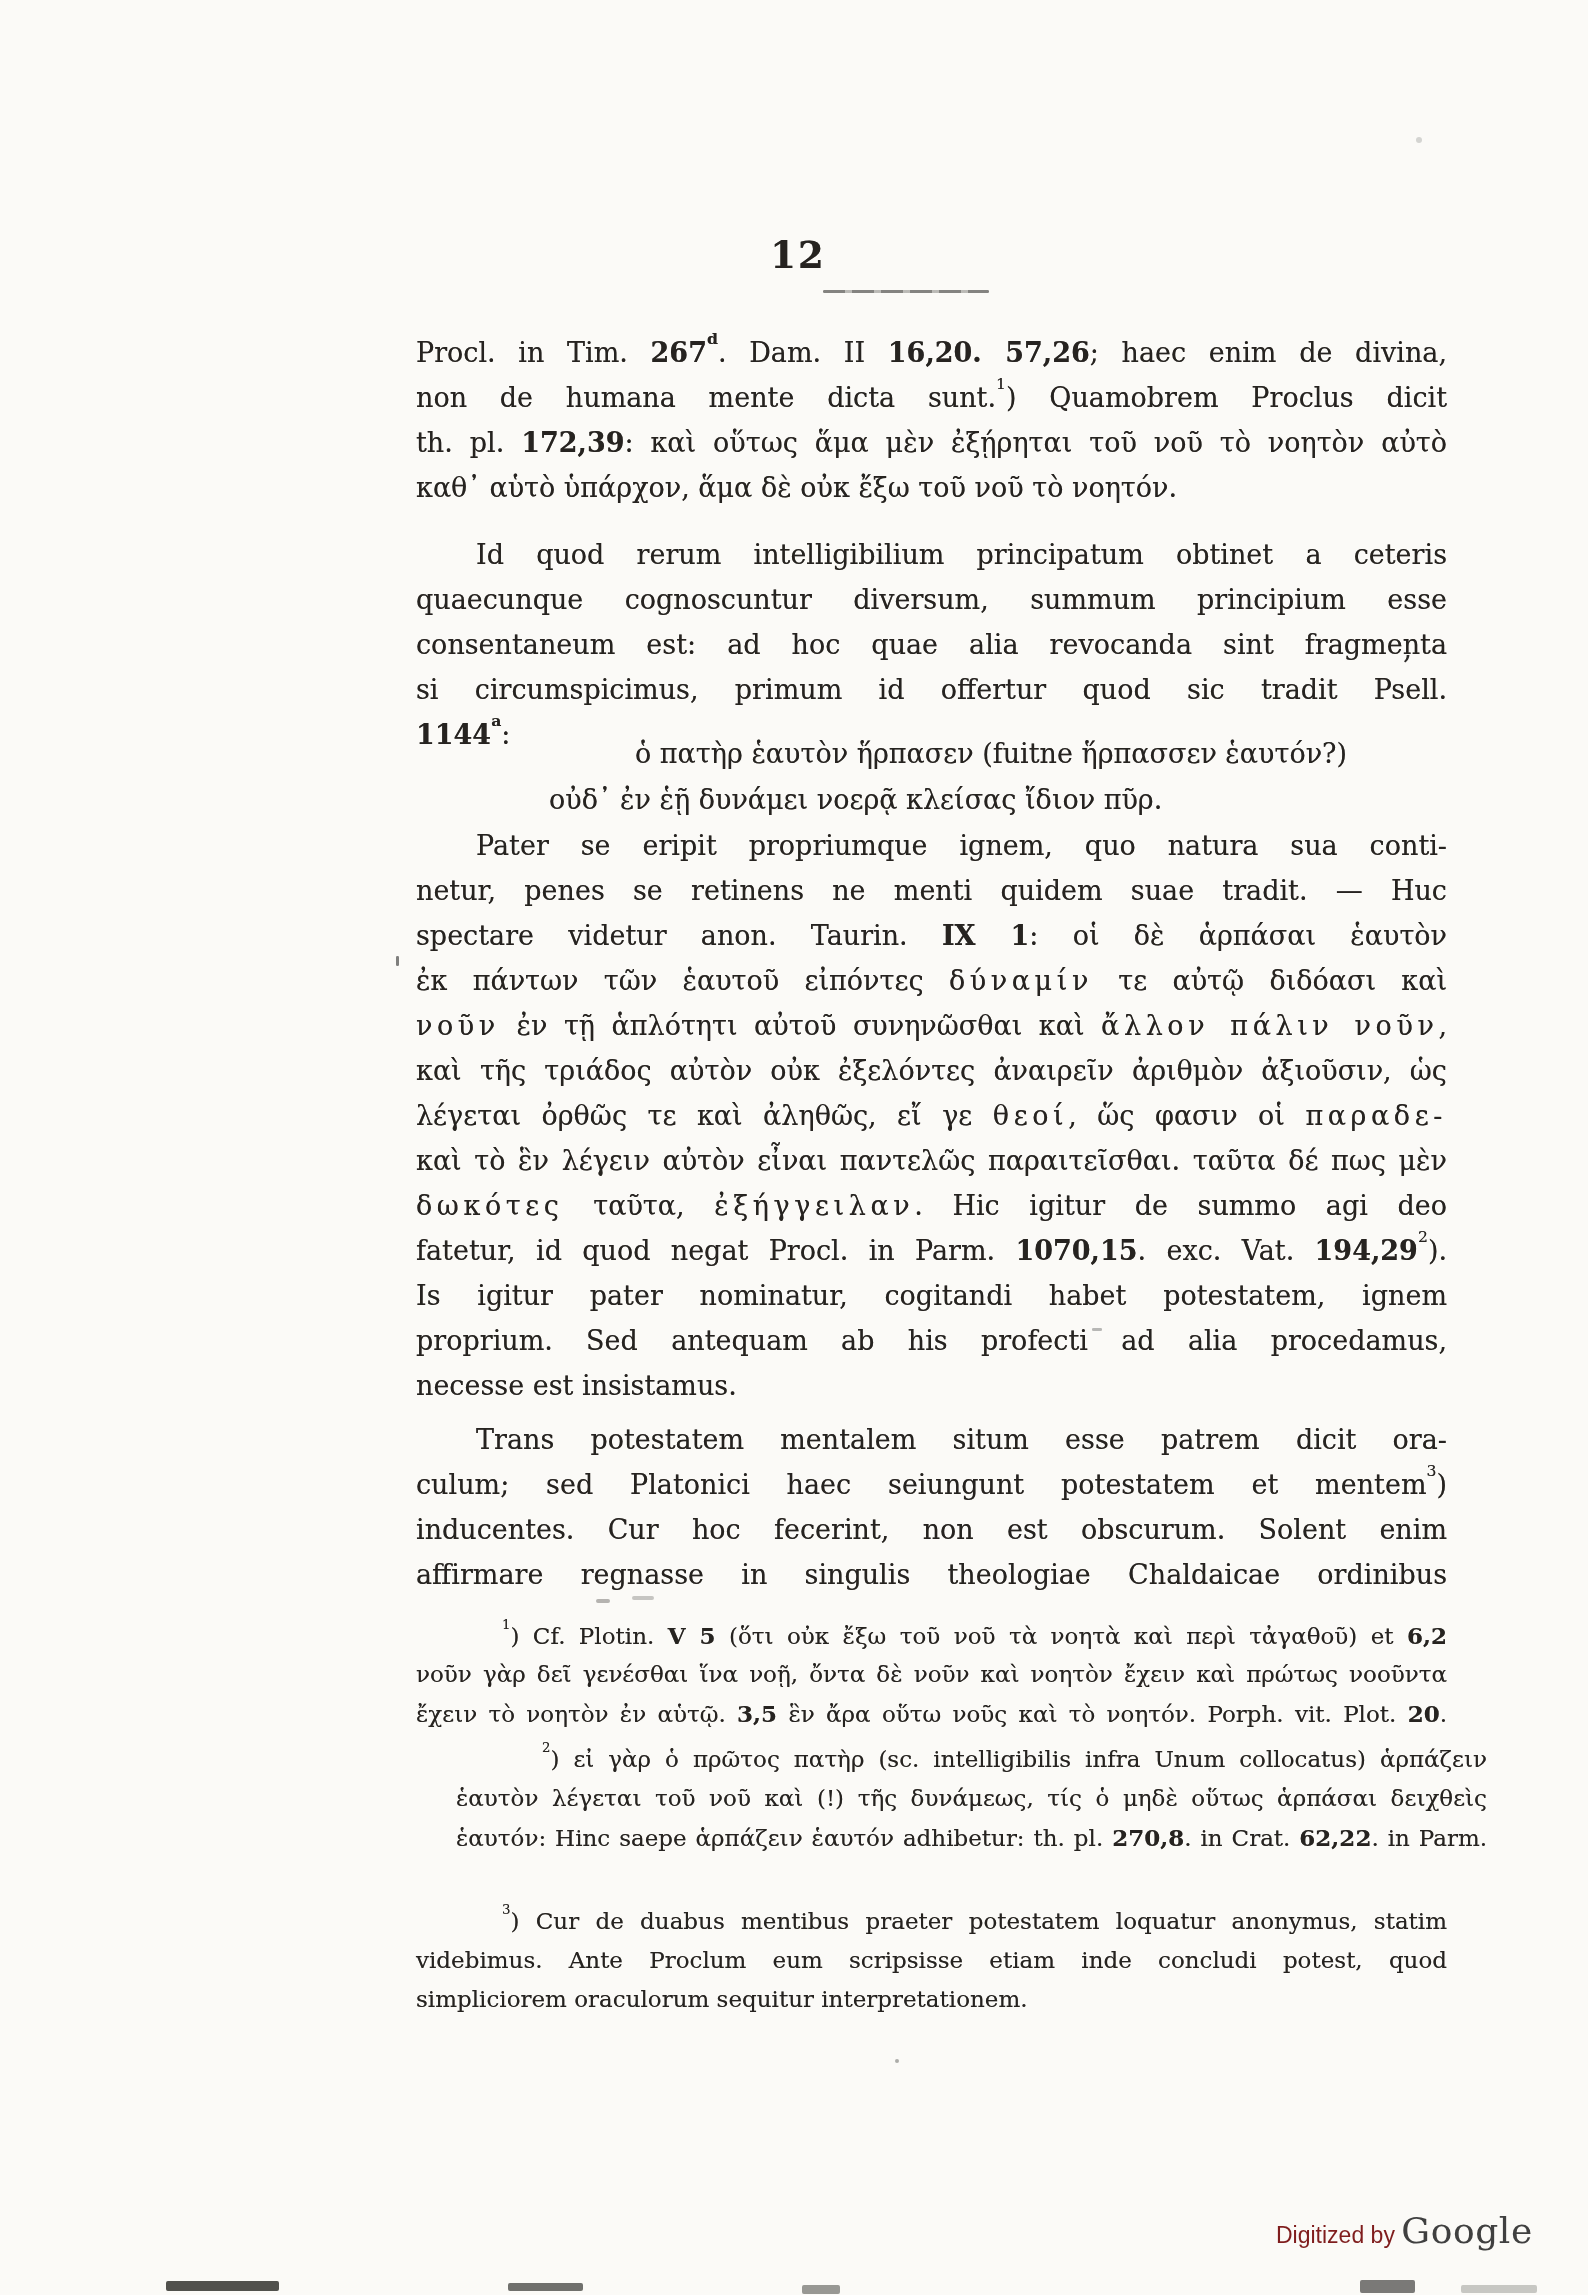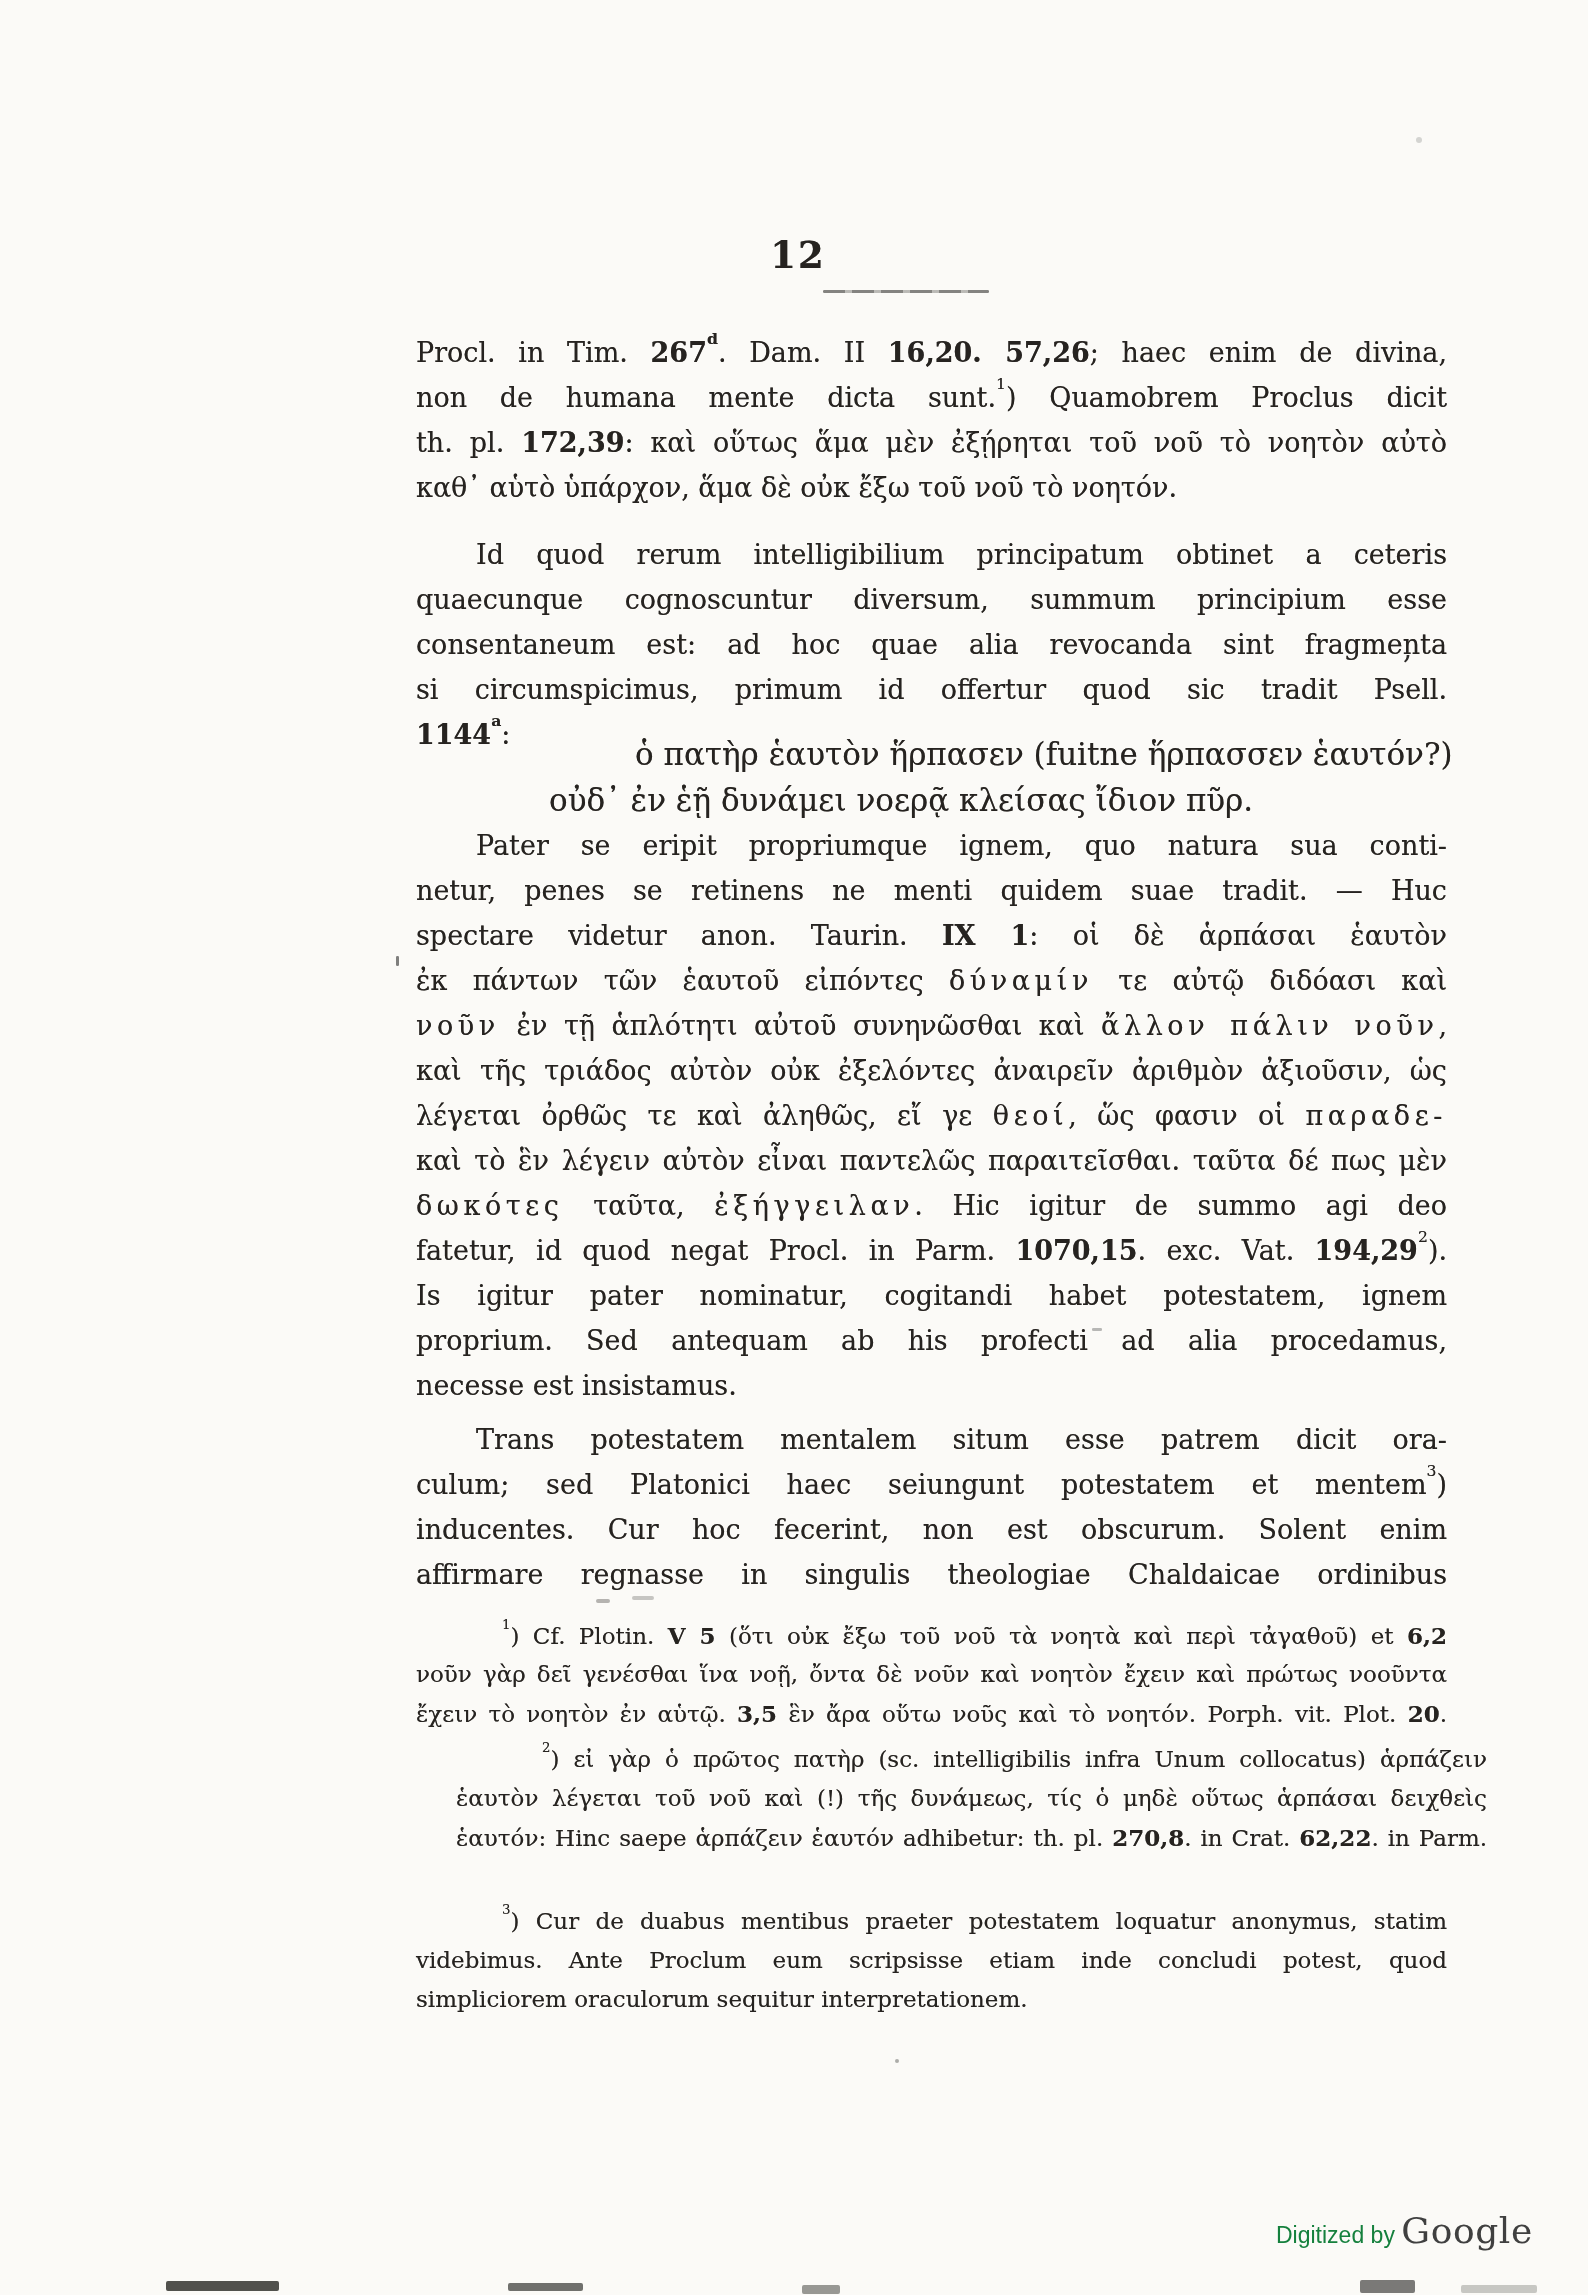--- a/index.html
+++ b/index.html
@@ -7,21 +7,21 @@
     width:1588px;height:2295px;position:relative;overflow:hidden;
     background:#fbfaf7;
     color:#262320;
     font-family:"DejaVu Serif","Liberation Serif",serif;
   }
   .block{position:absolute;left:416px;width:1031px;text-align:justify;}
   .tline{text-align-last:justify;white-space:nowrap;}
   .tline.endline{text-align-last:left;}
   .bodytext{font-size:27px;text-shadow:0 0 0.6px rgba(32,28,24,.55);}
   .bodytext .tline{height:45px;line-height:45px;}
-  .quoteblock{font-size:31px;text-shadow:0 0 0.6px rgba(32,28,24,.5);}
+  .quoteblock{font-size:27px;text-shadow:0 0 0.6px rgba(32,28,24,.5);}
   .quoteblock .tline{height:46px;line-height:46px;}
   .fnote{font-size:23px;text-shadow:0 0 0.6px rgba(32,28,24,.5);}
   .fnote .tline{height:39px;line-height:39px;}
   sup{font-size:58%;line-height:0;position:relative;top:-0.5em;}
   .b{font-weight:bold;}
   .sp{letter-spacing:.17em;}
   #para1{top:330px;}
   #para2{top:532px;}
   #quote{top:731px;}
   #para3{top:823px;}
@@ -33,21 +33,21 @@
     position:absolute;top:233px;left:4px;width:1588px;text-align:center;
     font-size:37px;font-weight:bold;letter-spacing:1.9px;
     text-shadow:0 0 0.6px rgba(32,28,24,.6);
   }
   .pagenum-rule{
     position:absolute;top:290px;left:823px;width:166px;height:3.2px;
     background:repeating-linear-gradient(90deg,#6f6e6b 0 21.6px,#b0afab 21.6px 29px);
     opacity:.85;border-radius:1.3px;
   }
   .watermark{position:absolute;top:2210px;left:1276px;white-space:nowrap;}
-  .wm-prefix{font-family:"Liberation Sans","DejaVu Sans",sans-serif;font-size:23px;color:#15803d;}
+  .wm-prefix{font-family:"Liberation Sans","DejaVu Sans",sans-serif;font-size:23px;color:#7f1d1d;}
   .wm-brand{font-family:"DejaVu Serif",serif;font-size:36px;color:#404040;letter-spacing:0.6px;}
   .artifact{position:absolute;}
   .artifact.glyph{color:#2f2d2b;}
 </style>
 </head>
 <body>
 
 <div class="pagenum">12</div>
 <div class="pagenum-rule"></div>
 

